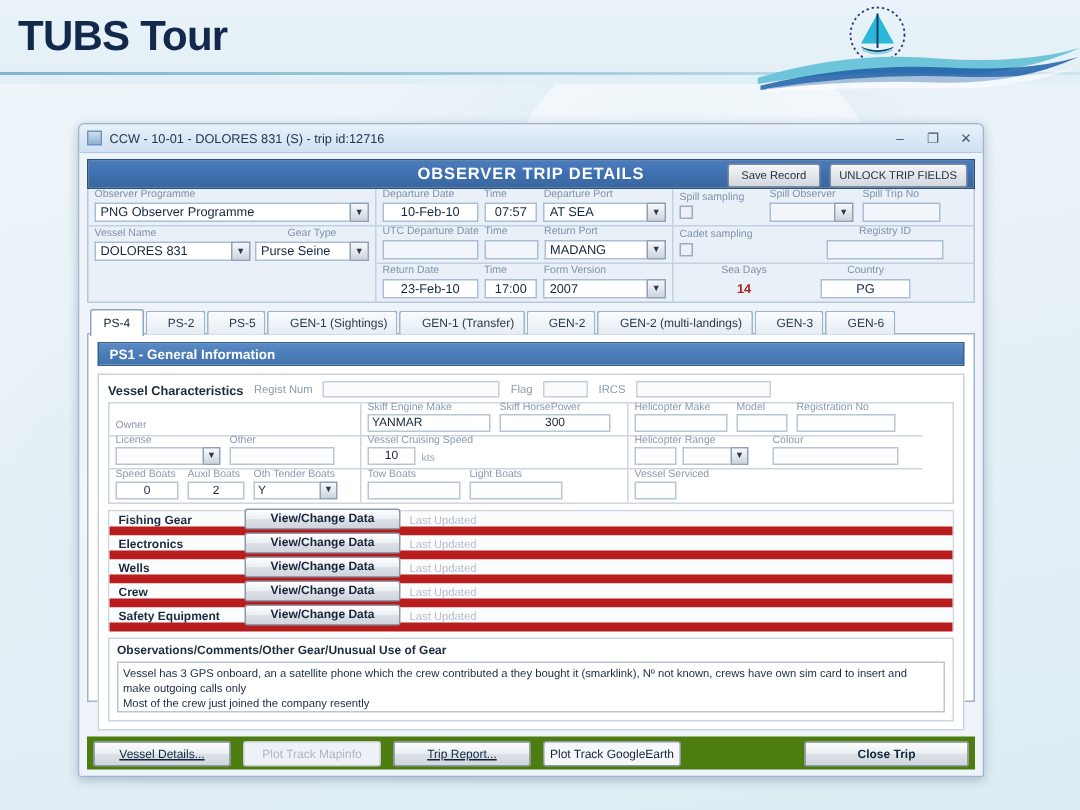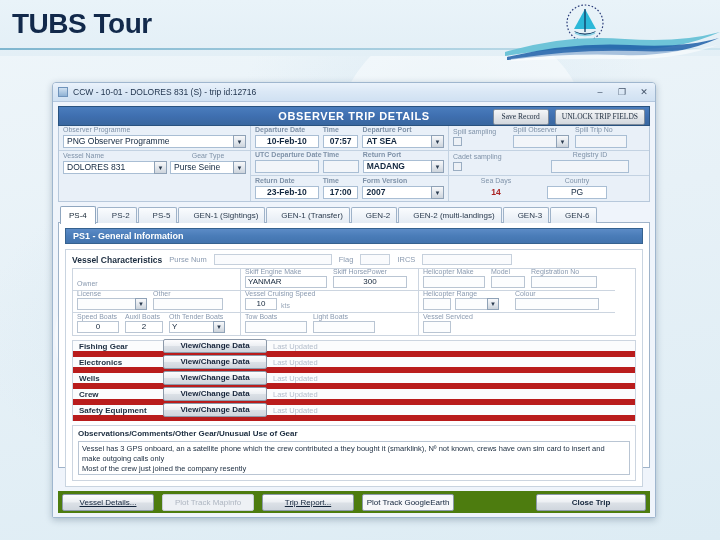--- a/index.html
+++ b/index.html
@@ -84,39 +84,39 @@
   
   .trip-head{
     background:linear-gradient(180deg,#4a7dbd 0%,#3f6fb0 50%,#39679f 100%);
     border:1px solid #29527f;
     height:20px; position:relative;
   }
   .trip-head-title{
     position:absolute; left:0; right:0; top:3px; text-align:center;
     color:#ffffff; font-size:11px; font-weight:bold; letter-spacing:0.6px;
   }
-  .head-btns{ position:absolute; right:4px; top:2px; display:flex; gap:6px;font-family:Liberation Serif, serif; }
+  .head-btns{ position:absolute; right:4px; top:2px; display:flex; gap:6px; }
   .hbtn{
     background:linear-gradient(180deg,#f4f6f8 0%,#e3e6ea 50%,#d3d8de 100%);
     border:1px solid #7d8b9c; border-radius:2px;
     font-size:7.5px; color:#1d2c3d; padding:1px 8px; line-height:12px;
     white-space:nowrap;
   }
   .hbtn.wide{ padding:1px 6px; }
 
   
   .fields{
     background:#e9f0f8;
     border:1px solid #b7c8db; border-top:none;
     display:flex;
   }
   .fcol{ border-right:1px solid #c3d2e2; }
   .fcol:last-child{ border-right:none; }
   .fcol.c1{ width:193px; }
-  .fcol.c2{ width:198px;font-weight:bold; }
+  .fcol.c2{ width:198px; }
   .fcol.c3{ width:201px; }
   .frow{ height:25px; border-bottom:1px solid #c3d2e2; display:flex; align-items:flex-end;
          padding:0 4px 2px 4px; position:relative; }
   .frow:last-child{ border-bottom:none; }
   .fg{ display:flex; flex-direction:column; justify-content:flex-end; }
   .flabel{ font-size:7px; color:#7f92a8; line-height:9px; margin-bottom:1px; white-space:nowrap; }
   .fval{
     background:#ffffff; border:1px solid #a9bed4; height:13px;
     font-size:8.5px; color:#12273f; line-height:11px; padding:0 3px;
     display:flex; align-items:center; white-space:nowrap; overflow:hidden;
@@ -413,21 +413,21 @@
         <div class="tab">GEN-6</div>
       </div>
 
       <div class="tabpage">
 
         <div class="section-bar">PS1 - General Information</div>
 
         <div class="panel">
           <div class="vc-top">
             <div class="vc-title">Vessel Characteristics</div>
-            <div class="sm-label">Purse Num</div>
+            <div class="sm-label">Regist Num</div>
             <div class="sm-box" style="width:118px"></div>
             <div class="sm-label">Flag</div>
             <div class="sm-box" style="width:30px"></div>
             <div class="sm-label">IRCS</div>
             <div class="sm-box" style="width:90px"></div>
           </div>
 
           <div class="vcgrid">
 
             <div class="vcol v1">

